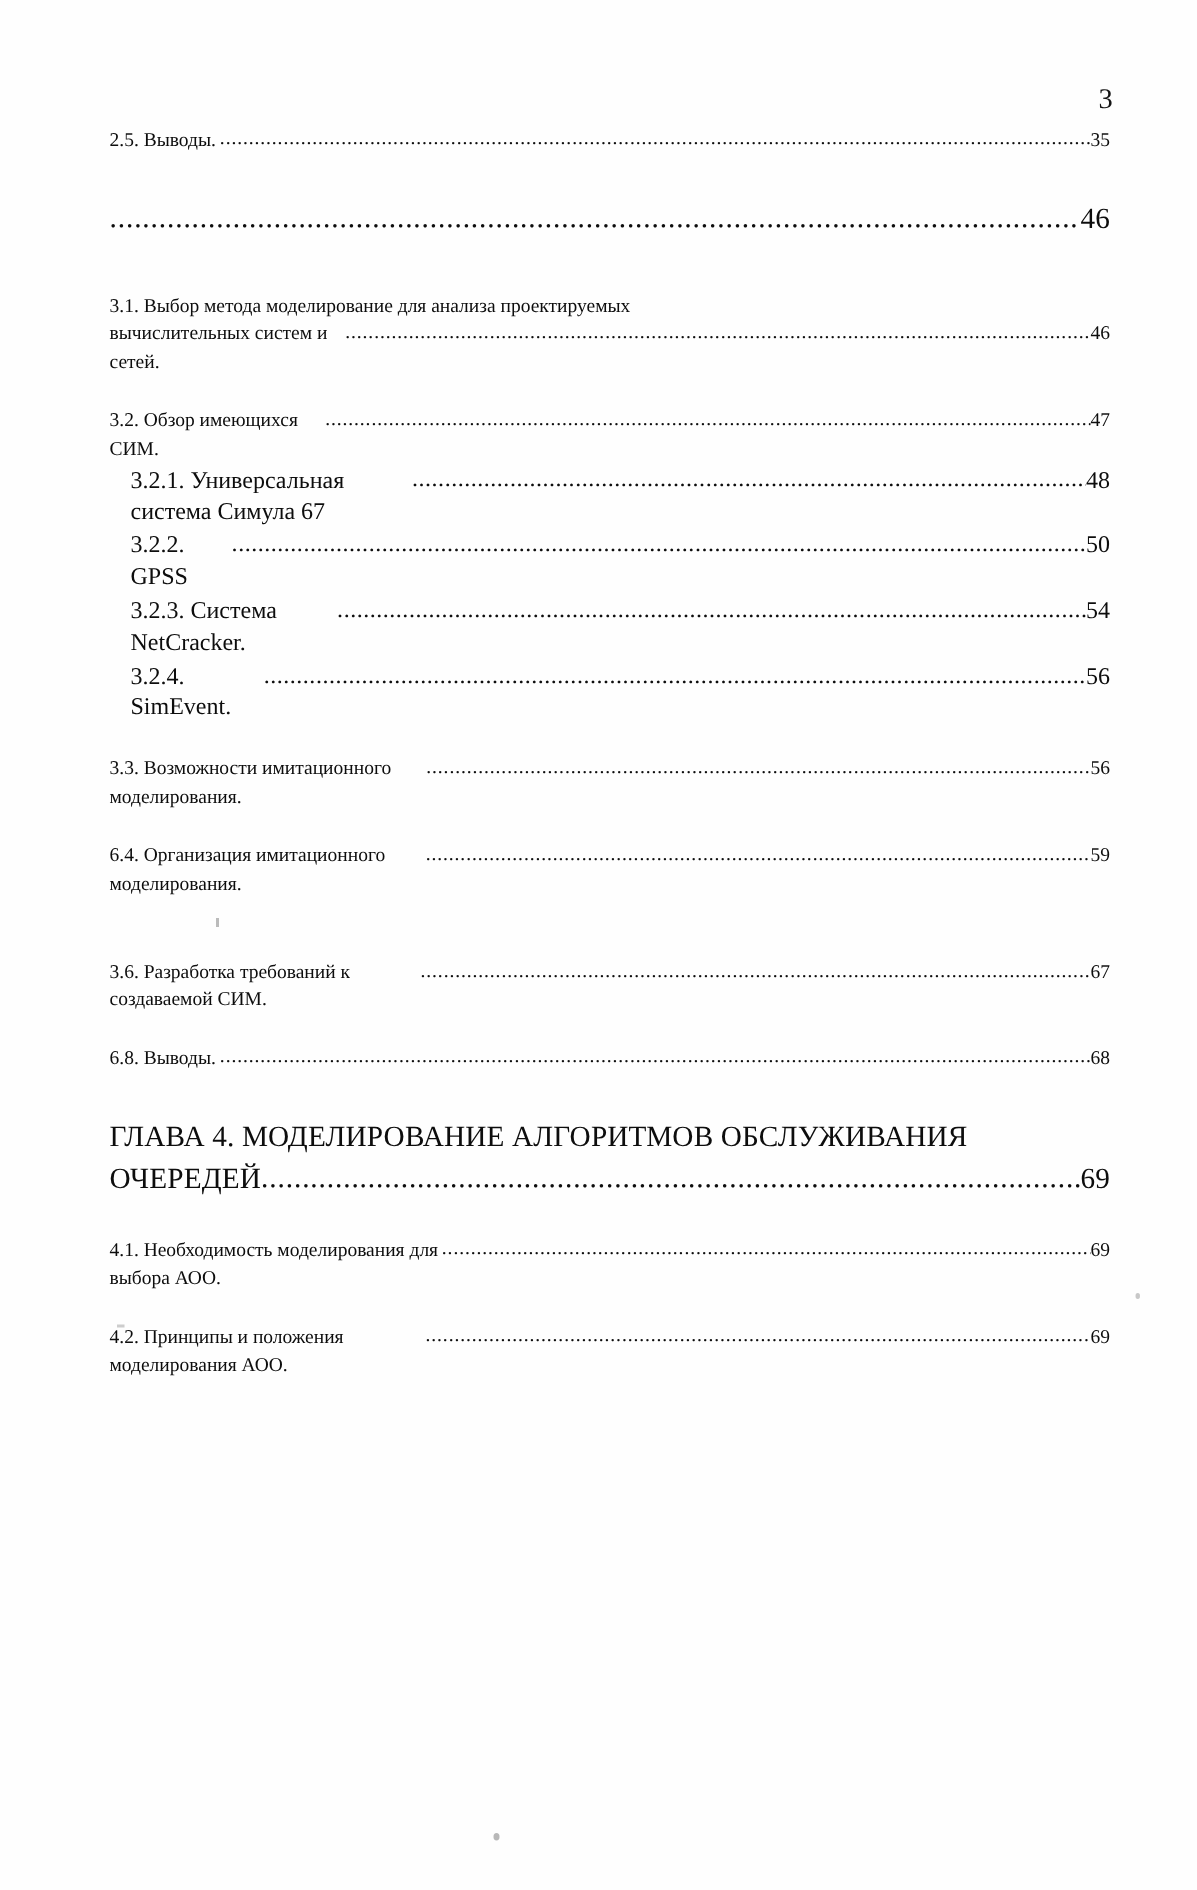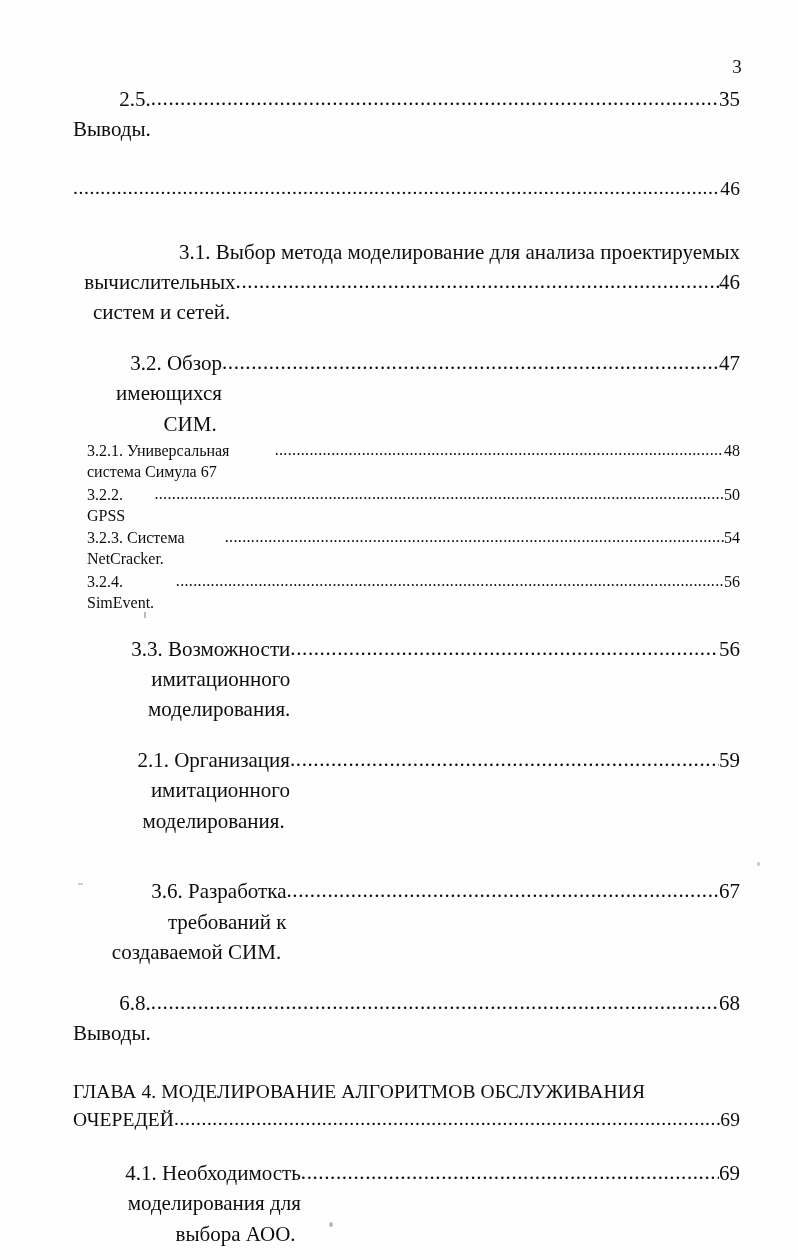--- a/index.html
+++ b/index.html
@@ -61,23 +61,22 @@
     line-height: 1.42;
     letter-spacing: 0.1px;
     margin-bottom: 4px;
   }
   .lvl-chapter .wrapline {
     display: block;
   }
 
   
   .lvl-section {
-    font-size: 21px;
+    font-size: 13px;
     line-height: 1.45;
-    text-align: right;
   }
 
   
   .lvl-sub {
     font-size: 16px;
     line-height: 1.30;
     margin-left: 14px;
   }
   .lvl-sub .leader::before {
     letter-spacing: 0.35px;
@@ -191,21 +190,21 @@
       <div class="lvl-section">
         <div class="entry">
           <span class="title">3.3. Возможности имитационного моделирования.</span>
           <span class="leader"></span>
           <span class="pageno">56</span>
         </div>
       </div>
       <div class="sp-md"></div>
       <div class="lvl-section">
         <div class="entry">
-          <span class="title">2.1. Организация имитационного моделирования. </span>
+          <span class="title">6.4. Организация имитационного моделирования. </span>
           <span class="leader"></span>
           <span class="pageno">59</span>
         </div>
       </div>
       <div class="sp-md"></div>
       <div class="sp-md"></div>
       <div class="lvl-section">
         <div class="entry">
           <span class="title">3.6. Разработка требований к создаваемой СИМ. </span>
           <span class="leader"></span>

